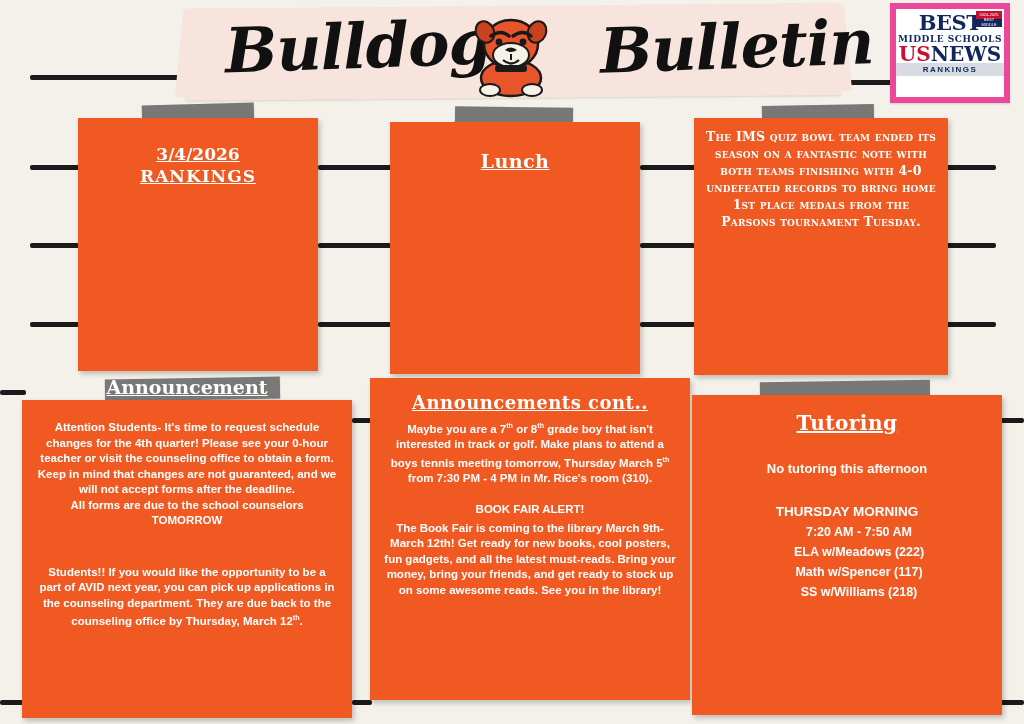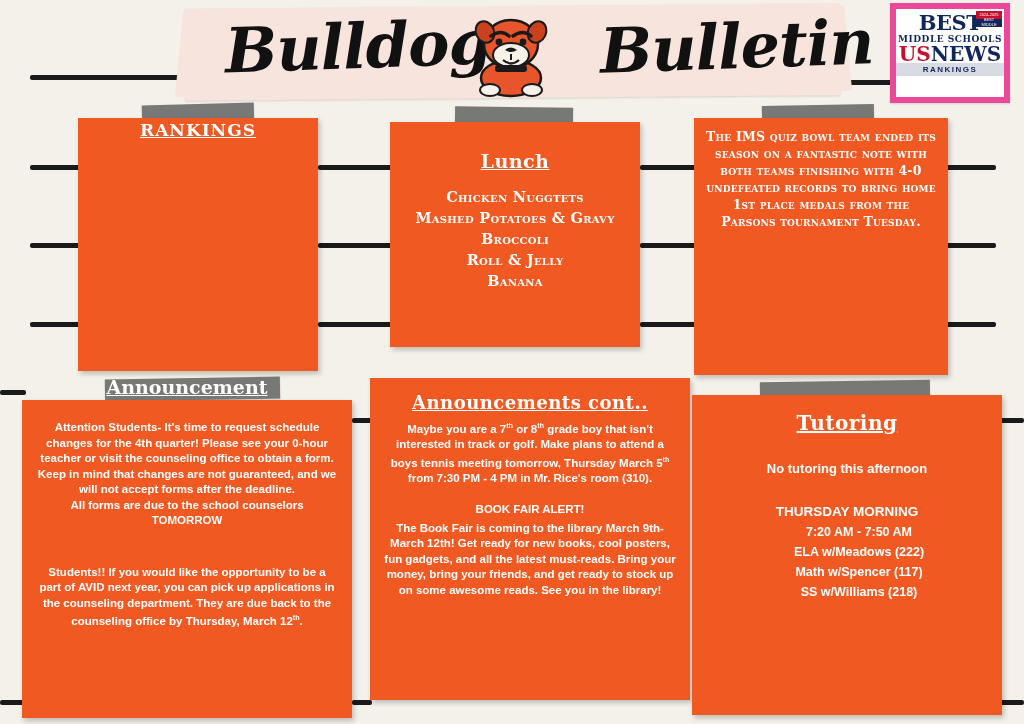--- a/index.html
+++ b/index.html
@@ -175,21 +175,21 @@
     text-align: center;
     font-family: "DejaVu Serif", serif;
     font-weight: bold;
     font-size: 17px;
     text-decoration: underline;
     letter-spacing: 1px;
     margin-top: 2px;
   }
 
   
-  #card-lunch { left: 390px; top: 122px; width: 250px; height: 225px; }
+  #card-lunch { left: 390px; top: 122px; width: 250px; height: 252px; }
   #card-lunch .card-title { margin-top: 28px; }
   .lunch-list {
     list-style: none;
     margin: 14px 0 0 0;
     padding: 0;
     text-align: center;
   }
   .lunch-list li {
     font-family: "DejaVu Serif", serif;
     font-weight: bold;
@@ -342,33 +342,27 @@
   <div class="best">BEST</div>
   <div class="mid">MIDDLE SCHOOLS</div>
   <div class="usnews">
     <span class="red">US</span><span>NEWS</span>
   </div>
   <div class="rankbar">RANKINGS</div>
 </div>
 
 <div class="tape" style="left:142px; top:104px; width:112px; height:22px; transform:rotate(-1.5deg);"></div>
 <div class="card" id="card-birthdays">
+  <div class="bd-date">3/4/2026</div>
   <div class="bd-label">RANKINGS</div>
 </div>
 
 <div class="tape" style="left:455px; top:107px; width:118px; height:22px; transform:rotate(0.8deg);"></div>
 <div class="card" id="card-lunch">
   <div class="card-title">Lunch</div>
-  <ul class="lunch-list">
-    <li>Chicken Nuggtets</li>
-    <li>Mashed Potatoes &amp; Gravy</li>
-    <li>Broccoli</li>
-    <li>Roll &amp; Jelly</li>
-    <li>Banana</li>
-  </ul>
 </div>
 
 <div class="tape" style="left:762px; top:105px; width:112px; height:22px; transform:rotate(-1deg);"></div>
 <div class="card" id="card-sports">
   <div class="sports-body">The IMS quiz bowl team ended its season on a fantastic note with both teams finishing with 4-0 undefeated records to bring home 1st place medals from the Parsons tournament Tuesday.</div>
 </div>
 
 <div class="tape" style="left:105px; top:378px; width:175px; height:22px; transform:rotate(-1deg);"></div>
 <div class="ann-title-outer">Announcement</div>
 <div class="card" id="card-announcement">

